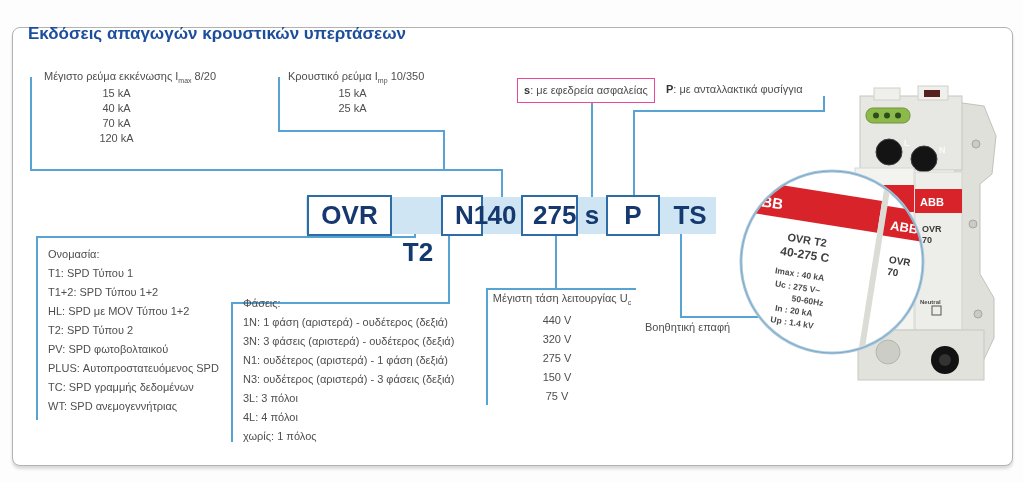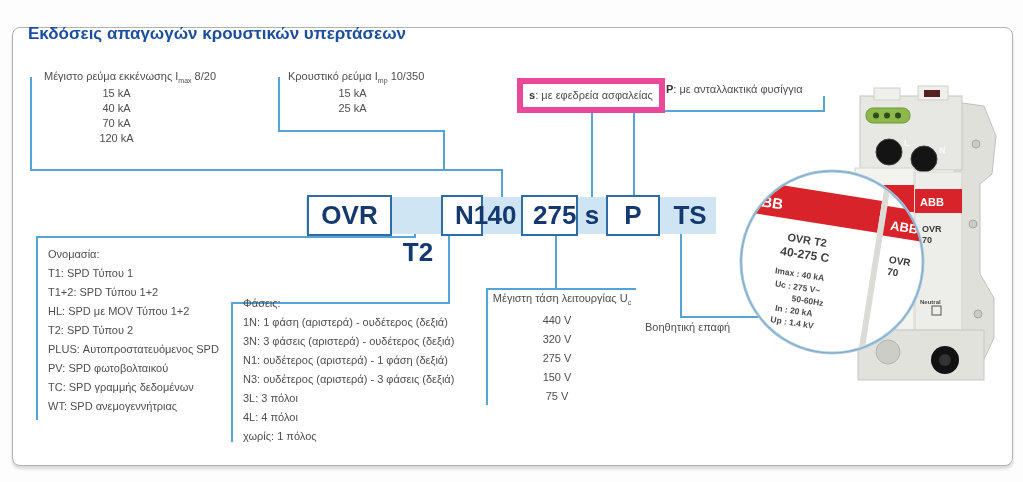--- a/index.html
+++ b/index.html
@@ -5,21 +5,21 @@
   html,body{margin:0;padding:0;background:#ffffff;}
   body{width:1023px;height:482px;font-family:"Liberation Sans","DejaVu Sans",sans-serif;}
   .stage{position:relative;width:1023px;height:482px;background:#fdfdfd;overflow:hidden;}
   .frame{position:absolute;left:12px;top:27px;width:999px;height:437px;background:#ffffff;
          border:1px solid #b2b2b2;border-radius:8px;box-shadow:0 3px 3px rgba(0,0,0,0.14);}
   .title{position:absolute;left:28px;top:24px;font-size:17px;font-weight:bold;color:#1c4e9c;white-space:nowrap;}
   .line{position:absolute;background:#56a3d4;}
   .small{position:absolute;font-size:11px;color:#4e4e4e;white-space:nowrap;}
   .vals{text-align:center;line-height:15px;}
   .sub{font-size:7px;}
-  .sbox{position:absolute;left:517px;top:78px;width:136px;height:23px;border:6px solid #ec4899;
+  .sbox{position:absolute;left:517px;top:78px;width:136px;height:23px;border:1px solid #ec4899;
         font-size:11px;color:#4e4e4e;text-align:center;line-height:22px;background:#fff;}
   .key{font-weight:bold;color:#333;}
   .band{position:absolute;left:306px;top:197px;width:410px;height:37px;background:#cfe5f4;}
   .seg{position:absolute;top:196px;height:39px;line-height:38px;font-size:26px;font-weight:bold;
        color:#15386f;text-align:center;}
   .seg.boxed{background:#fff;border:2px solid #2d6ca5;box-sizing:border-box;top:195px;height:41px;line-height:36px;}
   .list{position:absolute;font-size:11px;color:#4e4e4e;line-height:19px;white-space:nowrap;}
   .uch{position:absolute;left:486px;top:292px;width:152px;text-align:center;font-size:11px;color:#4e4e4e;white-space:nowrap;}
   .ucv{position:absolute;left:500px;top:311px;width:114px;text-align:center;font-size:11px;color:#4e4e4e;line-height:19px;}
   .product{position:absolute;left:726px;top:82px;}
@@ -81,22 +81,22 @@
   <div class="seg" style="left:578px;width:28px;">s</div>
   <div class="seg boxed" style="left:606px;width:54px;">P</div>
   <div class="seg" style="left:664px;width:52px;">TS</div>
 
   <div class="list" style="left:48px;top:245px;">
     <div>Ονομασία:</div>
     <div>T1: SPD Τύπου 1</div>
     <div>T1+2: SPD Τύπου 1+2</div>
     <div>HL: SPD με MOV Τύπου 1+2</div>
     <div>T2: SPD Τύπου 2</div>
+    <div>PV: SPD φωτοβολταικού</div>
     <div>PLUS: Αυτοπροστατευόμενος SPD</div>
-    <div>PV: SPD φωτοβολταικού</div>
     <div>TC: SPD γραμμής δεδομένων</div>
     <div>WT: SPD ανεμογεννήτριας</div>
   </div>
 
   <div class="list" style="left:243px;top:294px;">
     <div>Φάσεις:</div>
     <div>1N: 1 φάση (αριστερά) - ουδέτερος (δεξιά)</div>
     <div>3N: 3 φάσεις (αριστερά) - ουδέτερος (δεξιά)</div>
     <div>N1: ουδέτερος (αριστερά) - 1 φάση (δεξιά)</div>
     <div>N3: ουδέτερος (αριστερά) - 3 φάσεις (δεξιά)</div>

